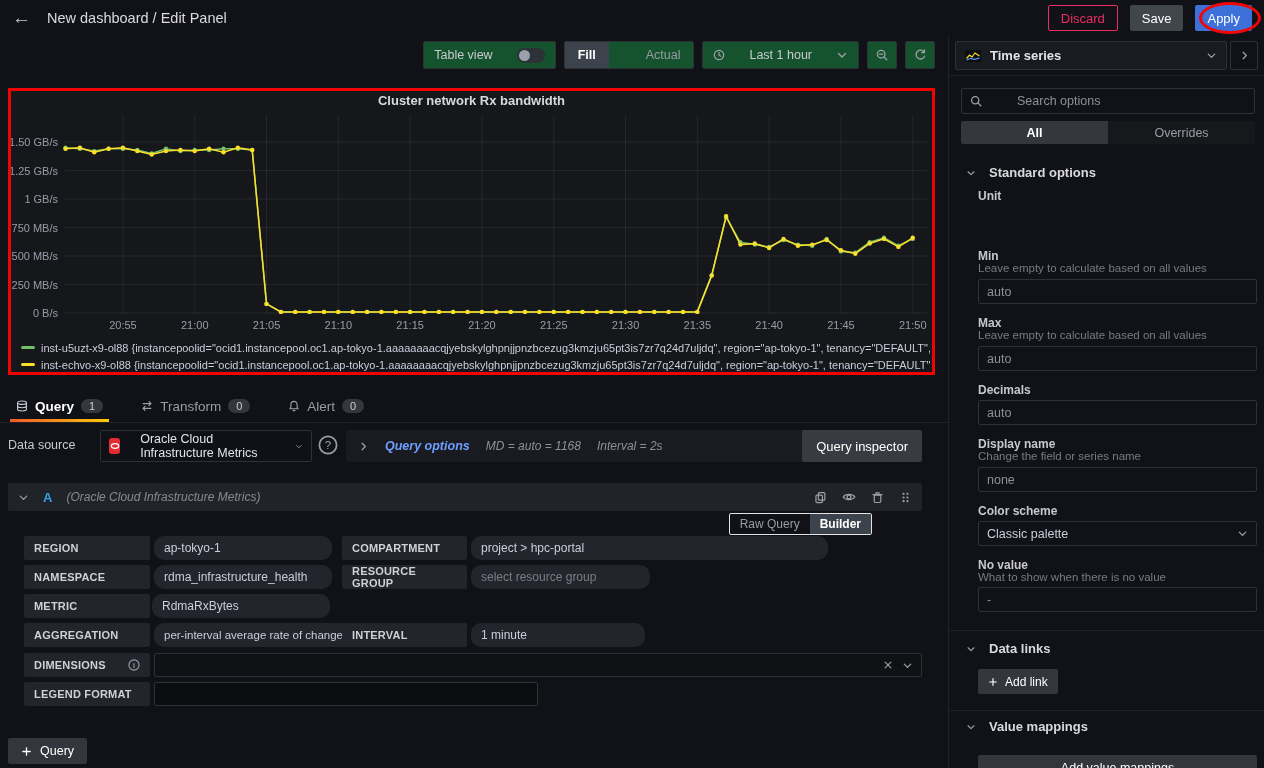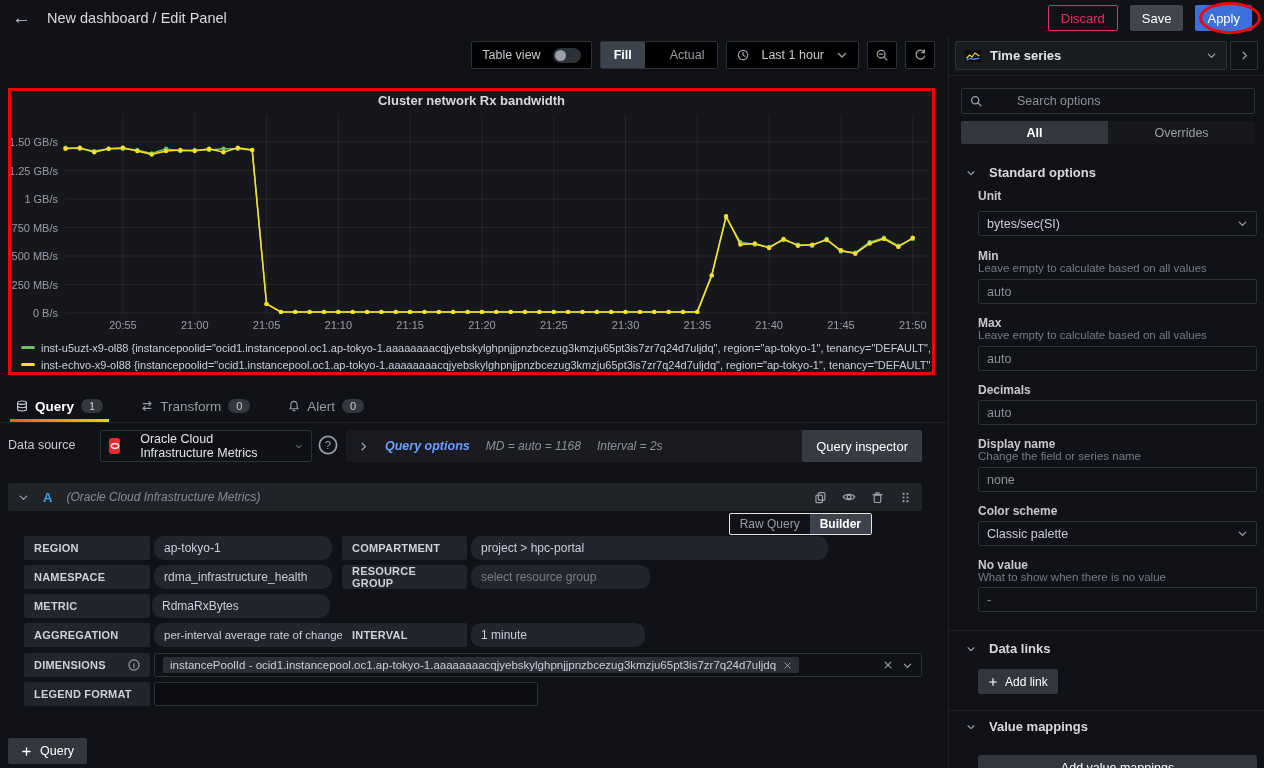--- a/index.html
+++ b/index.html
@@ -21,22 +21,22 @@
          padding:0 12px; cursor:pointer; font-family:inherit; }
   .btn-discard { background:transparent; border:1px solid #eb2d63; color:#eb2d63; }
   .btn-save { background:#41454c; color:#fff; }
   .btn-apply { background:#3d71d9; color:#fff; }
   .annotation-ellipse { position:absolute; left:1199px; top:2px; width:62px; height:32px;
          border:3px solid #f20505; border-radius:50%; pointer-events:none; z-index:50; }
 
   
   .toolbar { position:absolute; top:41px; left:0; width:935px;
              display:flex; justify-content:flex-end; gap:8px; align-items:center; }
-  .tb-box { height:28px; border:1px solid #2c3235; border-radius:2px; background:#000000;
-            display:flex; align-items:center; gap:12px; padding:0 10px;
+  .tb-box { height:28px; border:1px solid #2c3235; border-radius:2px; background:#14532d;
+            display:flex; align-items:center; gap:24px; padding:0 10px;
             font-size:12.5px; color:#c9cad1; cursor:pointer; }
   .switch { width:28px; height:15px; background:#2c3235; border-radius:8px; position:relative; }
   .switch .knob { position:absolute; left:2px; top:2px; width:11px; height:11px;
                   border-radius:50%; background:#9aa0a9; }
   .seg-group { padding:0; overflow:hidden; }
   .seg { padding:0 13px; height:100%; display:flex; align-items:center; color:#9a9ca3; }
   .seg-active { background:#3d434d; color:#fff; font-weight:700; }
   .icon-only { padding:0 8px; }
 
   
@@ -562,26 +562,20 @@
 <div class="f-label" style="left:342px; top:623px; width:125px">INTERVAL</div>
 <div class="f-value" style="left:471px; top:623px; min-width:174px">1 minute</div>
 
 <div class="f-label" style="left:24px; top:653px; width:126px; justify-content:space-between">
   <span>DIMENSIONS</span>
   <svg class="icn" width="12" height="12" viewBox="0 0 12 12">
       <use href="#sym-info"></use>
     </svg>
 </div>
 <div class="dim-input" style="top:653px">
-  <span class="chip">
-    <span>instancePoolId - ocid1.instancepool.oc1.ap-tokyo-1.aaaaaaaacqjyebskylghpnjjpnzbcezug3kmzju65pt3is7zr7q24d7uljdq</span>
-    <svg class="icn chip-x" width="9" height="9" viewBox="0 0 12 12">
-        <use href="#sym-x"></use>
-      </svg>
-  </span>
   <span class="dim-right">
     <svg class="icn dim-x" width="10" height="10" viewBox="0 0 12 12">
         <use href="#sym-x"></use>
       </svg>
     <svg class="icn" width="11" height="11" viewBox="0 0 12 12">
         <use href="#sym-chev-down"></use>
       </svg>
   </span>
 </div>
 
@@ -625,26 +619,20 @@
   </div>
 
   <div class="sb-heading" style="top:129px">
     <svg class="icn" width="10" height="10" viewBox="0 0 12 12">
         <use href="#sym-chev-down"></use>
       </svg>
     <span>Standard options</span>
   </div>
 
   <div class="sb-label" style="top:153px">Unit</div>
-  <div class="sb-select" style="top:175px">
-    <span>bytes/sec(SI)</span>
-    <svg class="icn chev" width="11" height="11" viewBox="0 0 12 12">
-        <use href="#sym-chev-down"></use>
-      </svg>
-  </div>
 
   <div class="sb-label" style="top:213px">Min</div>
   <div class="sb-desc" style="top:226px">Leave empty to calculate based on all values</div>
   <input class="sb-input" style="top: 243px;" placeholder="auto">
 
   <div class="sb-label" style="top:280px">Max</div>
   <div class="sb-desc" style="top:293px">Leave empty to calculate based on all values</div>
   <input class="sb-input" style="top: 310px;" placeholder="auto">
 
   <div class="sb-label" style="top:347px">Decimals</div>

